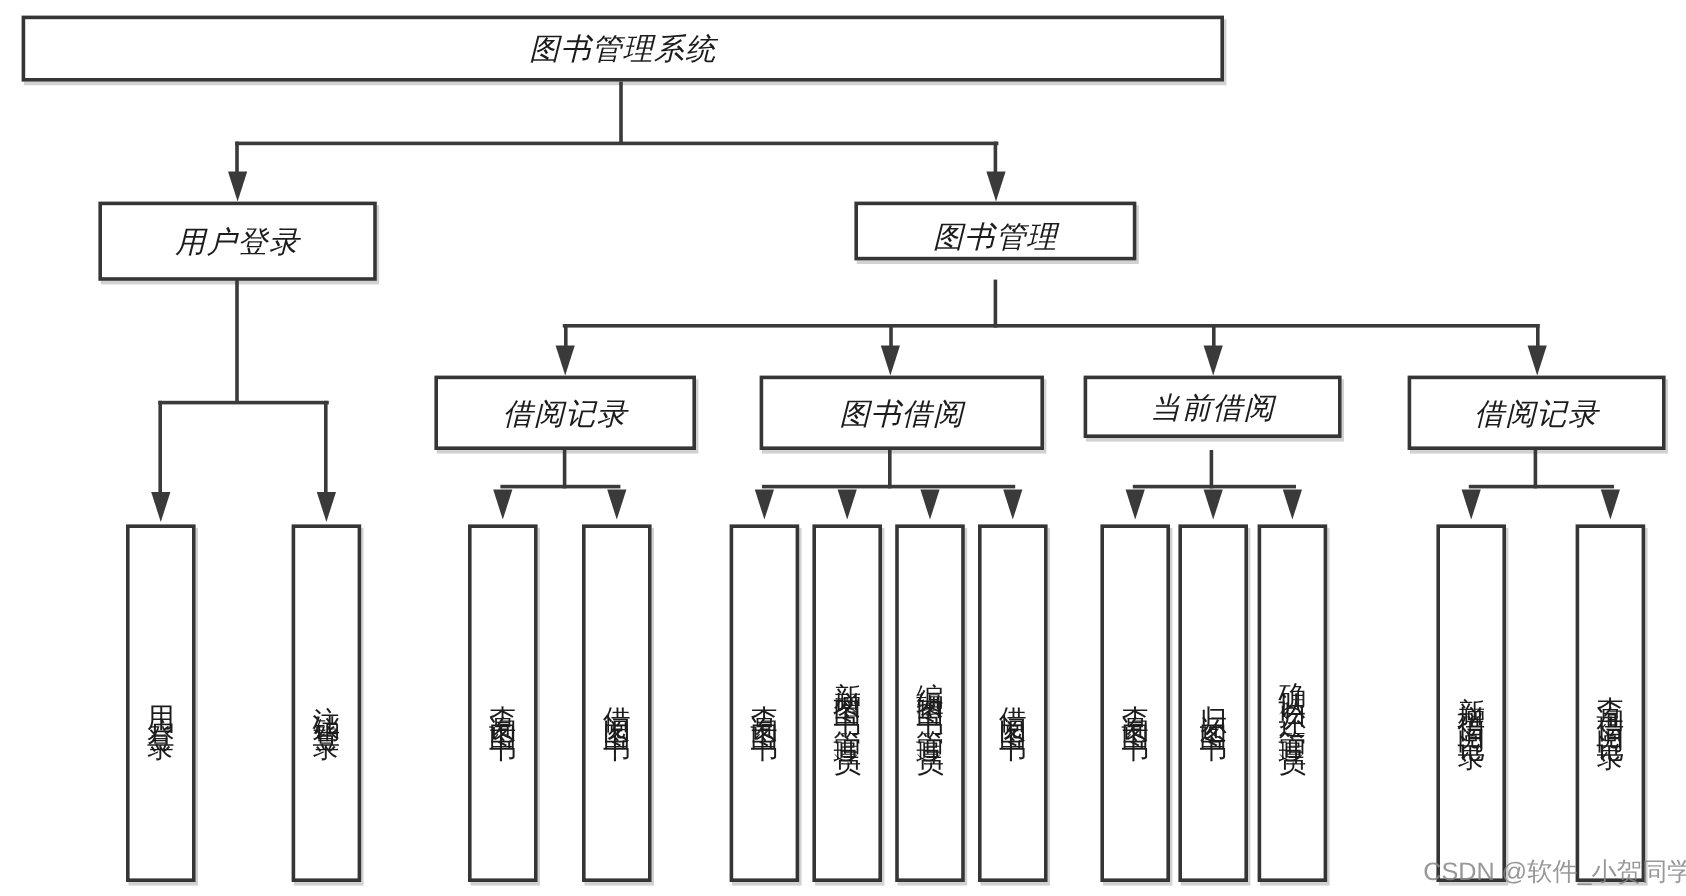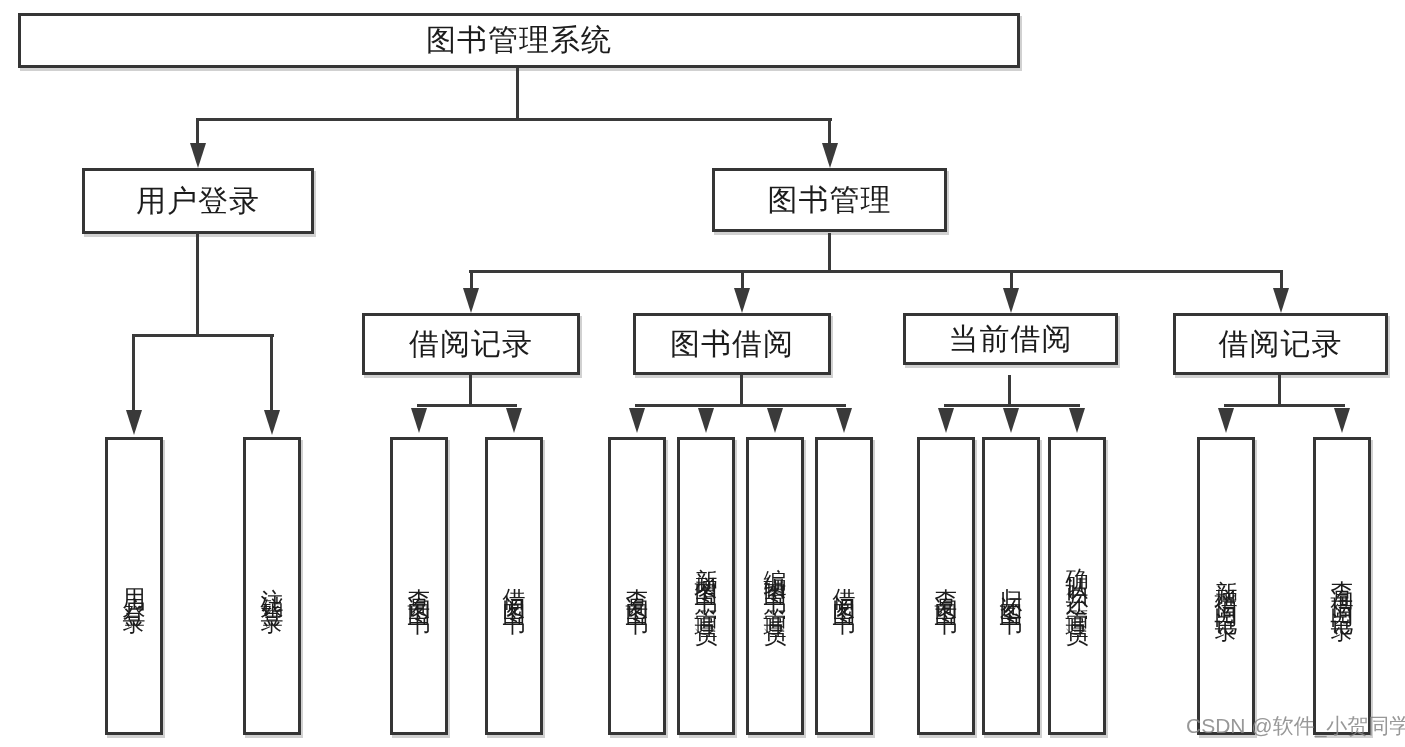--- a/index.html
+++ b/index.html
@@ -7,21 +7,21 @@
     position:relative; width:1405px; height:747px; background:#ffffff;
     font-family:"Liberation Sans","DejaVu Sans",sans-serif; overflow:hidden;
     color:#1c1c1c;
   }
   
   .node {
     position:absolute; background:#ffffff; border:3px solid #353535;
     box-sizing:border-box; display:flex; align-items:center; justify-content:center;
     box-shadow:2px 3px 0 rgba(90,90,90,0.28);
   }
-  .node.hz span { font-size:30px; letter-spacing:1px; white-space:nowrap; }
+  .node.hz span { font-size:25px; letter-spacing:1px; white-space:nowrap;font-style:italic; }
   .node.leaf span {
     writing-mode:vertical-rl; text-orientation:mixed;
     font-size:23px; line-height:1; letter-spacing:8px; white-space:nowrap;
   }
   
   .line { position:absolute; background:#3a3a3a; }
   .arrow {
     position:absolute; width:0; height:0;
     border-left:8px solid transparent; border-right:8px solid transparent;
     border-top:25px solid #3a3a3a;
@@ -37,29 +37,29 @@
 <div class="stage">
 
   <div class="node hz" style="left:18px; top:13px; width:1002px; height:55px;">
     <span>图书管理系统</span>
   </div>
 
   <div class="node hz" style="left:82px; top:168px; width:232px; height:66px;">
     <span>用户登录</span>
   </div>
 
-  <div class="node hz" style="left:712px; top:168px; width:235px; height:64px;">
+  <div class="node hz" style="left:712px; top:168px; width:235px; height:49px;align-items:flex-end;">
     <span>图书管理</span>
   </div>
 
   <div class="node hz" style="left:362px; top:313px; width:218px; height:62px;">
     <span>借阅记录</span>
   </div>
 
-  <div class="node hz" style="left:633px; top:313px; width:198px; height:62px;">
+  <div class="node hz" style="left:633px; top:313px; width:237px; height:62px;">
     <span>图书借阅</span>
   </div>
 
   <div class="node hz" style="left:903px; top:313px; width:215px; height:52px;">
     <span>当前借阅</span>
   </div>
 
   <div class="node hz" style="left:1173px; top:313px; width:215px; height:62px;">
     <span>借阅记录</span>
   </div>

